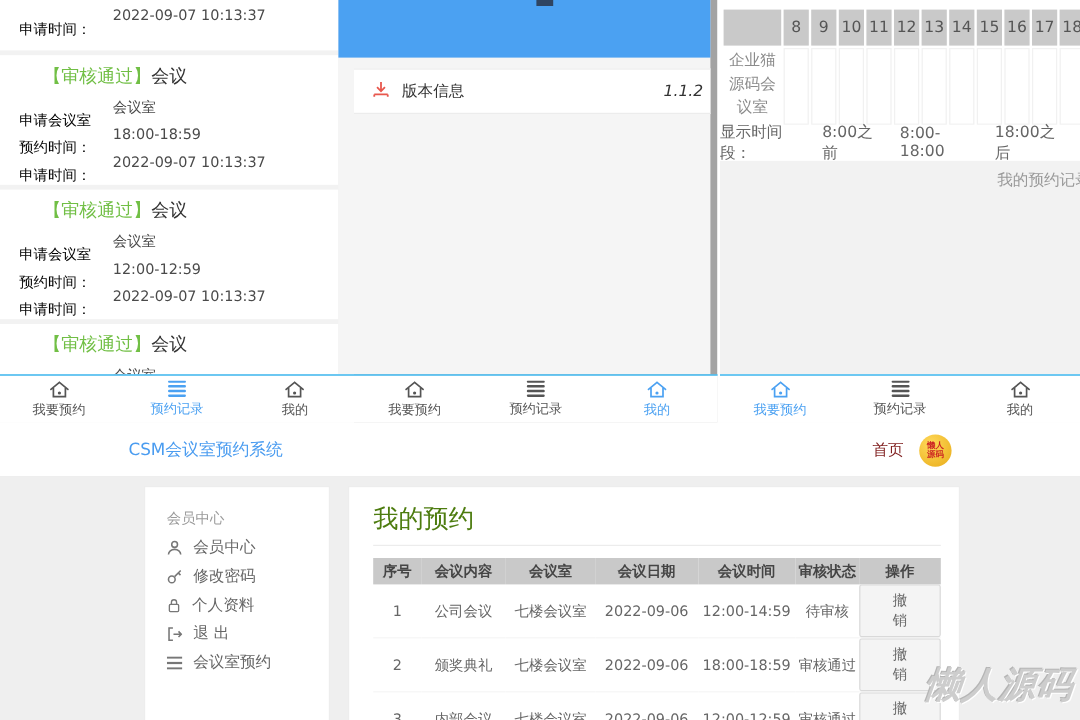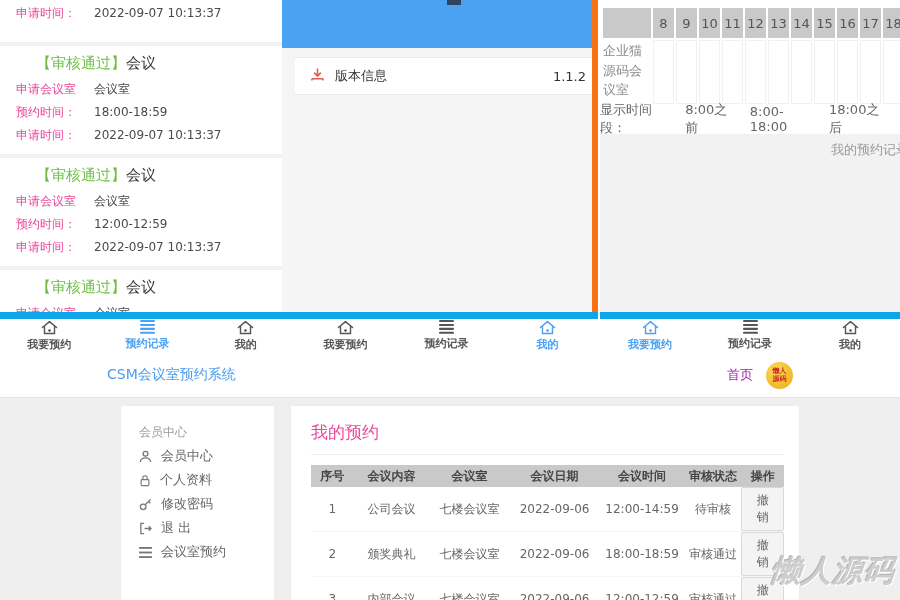--- a/index.html
+++ b/index.html
@@ -4,95 +4,95 @@
 <style>
   * { margin:0; padding:0; box-sizing:border-box; }
   html,body { width:900px; height:600px; }
   body { font-family:"DejaVu Sans","Liberation Sans",sans-serif; background:#fff; }
   #stage { position:relative; width:900px; height:600px; overflow:hidden; background:#fff; }
 
   
   .screens { display:flex; height:352px; border-bottom:1px solid #ececec; }
   .phone { position:relative; height:352px; }
   .phone-left { width:295px; background:#f5f5f5; }
-  .phone-mid { width:303px; background:#f97316;text-align:right; }
+  .phone-mid { width:303px; background:#a3a3a3;text-align:right; }
   .phone-right { width:302px; background:#fff; border-left:2px solid #fff; }
 
   
   .records-area { height:312px; width:282px; background:#f2f2f2; display:flex; flex-direction:column; overflow:hidden; }
   .rec-card { background:#fff; padding:6px 16px 11px 16px; margin-bottom:4px; }
   .rec-card.partial { padding:5px 16px 21px 16px; }
   .rec-card.last { flex:1; margin-bottom:0; }
   .rec-title { font-size:15px; height:22px; line-height:22px; }
   .rec-status { color:#71bf45;margin-left:20px; }
   .rec-suffix { color:#333; }
   .rec-row { display:flex; margin-top:7px; font-size:12px; height:16px; line-height:16px; }
-  .rec-label { width:78px; color:#ec4899; flex:none; }
+  .rec-label { width:78px; color:#000000; flex:none;margin-top:11px; }
   .rec-val { color:#4a4a4a; }
 
   
   .mid-body { height:312px; margin-right:6px; background:#f5f5f5; position:relative; padding-top:57px; }
   .mid-header { position:absolute; left:-13px; right:0; top:0; height:48px; background:#4ba1f2; z-index:2; }
   .mid-mark { position:absolute; left:165px; top:0; width:14px; height:5px; background:rgba(40,45,60,.8); }
   .version-row { height:38px; background:#fff; border-top:1px solid #ececec; border-bottom:1px solid #ececec;
                  display:flex; align-items:center; padding:0 6px 0 15px; }
   .version-label { margin-left:10px; font-size:13px; color:#333; }
   .version-spacer { flex:1; }
-  .version-value { font-size:13px; color:#333; }
+  .version-value { font-size:13px; color:#333;font-style:italic; }
   .logout-btn { margin-top:38px; margin-left:22px; width:270px; height:37px; background:#4ba1f2; border:1px solid #3d93e4;
                 border-radius:2px; color:#fff; font-size:15px; letter-spacing:2px; display:flex; align-items:center; justify-content:center; cursor:pointer; }
 
   
   .book-body { height:312px; background:#fff; display:flex; flex-direction:column; overflow:hidden; }
   .book-grid { padding:8px 0 0 3px; }
   .hrow, .brow { display:flex; }
   .hcell { flex:none; width:21px; height:30px; margin-right:2px; background:#c9c9c9; color:#555; font-size:13px;
            display:flex; align-items:center; justify-content:center; }
   .hcell.label { width:48px; }
   .brow { margin-top:2px; }
-  .bcell { flex:none; width:21px; height:64px; margin-right:2px; background:#fff; border:1px solid #f1f1f1; }
+  .bcell { flex:none; width:21px; height:64px; margin-right:2px; background:#fff; border:1px solid #f1f1f1;text-align:center; }
   .bcell.label { width:48px; border:none; color:#8b8b8b; font-size:13px; line-height:1.5; padding-top:1px; }
   .legend-row { height:30px; display:flex; align-items:center; justify-content:flex-end; gap:15px;
                 padding-right:14px; font-size:13px; color:#666; background:#fff; }
   .book-gray { flex:1; background:#f2f2f2; padding-top:7px; }
   .records-link { text-align:right; margin-right:-9px; color:#999; font-size:13px; white-space:nowrap; cursor:pointer; }
 
   
-  .tabbar { position:absolute; left:0; right:0; bottom:0; height:40px; background:#fff; border-top:7px solid #0ea5e9; display:flex; z-index:3;font-weight:bold; }
+  .tabbar { position:absolute; left:0; right:0; bottom:0; height:40px; background:#fff; border-top:1px solid #0ea5e9; display:flex; z-index:3; }
   .tab { flex:1; display:flex; flex-direction:column; align-items:center; justify-content:center; gap:2px;
          color:#555; font-size:11px; cursor:pointer; }
   .tab.active { color:#4ba1f2; }
   .tab svg { display:block; }
 
   
   .site-header { position:relative; height:46px; background:#fff; border-bottom:1px solid #e3e3e3;padding-left:23px; }
   .site-logo { position:absolute; left:107px; top:14px; font-size:14px; color:#4a9cf0; cursor:pointer; }
   .header-right { position:absolute; right:107px; top:0; height:46px; display:flex; align-items:center; gap:13px; }
-  .nav-home { font-size:13px; color:#a21caf; cursor:pointer; }
+  .nav-home { font-size:13px; color:#7f1d1d; cursor:pointer; }
   .avatar { width:27px; height:27px; border-radius:50%; cursor:pointer;
             background:radial-gradient(circle at 35% 30%, #ffd95a, #e8ab18);
             display:flex; align-items:center; justify-content:center; }
   .avatar-inner { width:16px; font-size:7px; line-height:1.15; color:#c22; font-weight:bold; text-align:center; word-break:break-all; }
 
   
   .page-bottom { position:relative; height:202px; background:#efefef; }
   .card { position:absolute; top:7px; background:#fff; border:1px solid #ededed; }
   .sidebar-card { left:120px; width:155px; height:220px; padding:18px 0 0 18px; }
   .side-sec-title { color:#9b9b9b; font-size:12px; height:16px; line-height:16px; margin-top:14px; }
   .side-sec-title:first-child { margin-top:0; }
   .side-item { display:flex; align-items:center; gap:9px; color:#666; font-size:13px; height:16px; margin-top:8px; cursor:pointer; }
   .side-item svg { flex:none; }
 
   .main-card { left:290px; width:510px; height:220px; padding:14px 15px 0 20px; }
-  .main-title { font-size:17px; color:#ec4899; height:24px; line-height:24px; }
+  .main-title { font-size:21px; color:#4d7c0f; height:24px; line-height:24px; }
   .main-divider { border-bottom:1px solid #ececec; margin-top:10px; }
   table.res-table { width:100%; border-collapse:collapse; margin-top:10px; }
   .res-table th { background:#c9c9c9; color:#454545; font-size:12px; font-weight:bold; height:22px; text-align:center; }
   .res-table td { height:30px; text-align:center; font-size:12px; color:#666; border-bottom:1px solid #f6f6f6; }
-  .revoke-btn { display:inline-block; padding:4px 11px; background:#f4f4f4; border:1px solid #d9d9d9;
+  .revoke-btn { display:inline-block; padding:4px 27px; background:#f4f4f4; border:1px solid #d9d9d9;
                 border-radius:2px; color:#666; font-size:12px; cursor:pointer; }
 
   .watermark { position:absolute; right:5px; bottom:8px; z-index:5; font-size:30px; font-weight:bold; font-style:italic;
                letter-spacing:1px; color:#cdcdcd; text-shadow:1px 1px 0 #fff, -1px -1px 0 #b5b5b5; transform:skewX(-6deg); }
 </style>
 </head>
 <body>
 
 <div id="stage">
 
@@ -320,35 +320,35 @@
           <span class="icon" style="color: rgb(119, 119, 119); display: inline-flex;">
             <svg viewBox="0 0 14 14" width="13" height="13">
               <circle cx="7" cy="4" r="2.6" fill="none" stroke="currentColor" stroke-width="1.4"></circle>
               <path d="M1.5 13 a5.5 4.6 0 0 1 11 0" fill="none" stroke="currentColor" stroke-width="1.4"></path>
             </svg>
           </span>
           <span class="side-item-label">会员中心</span>
         </div>
         <div class="side-item">
           <span class="icon" style="color: rgb(119, 119, 119); display: inline-flex;">
+            <svg viewBox="0 0 14 14" width="13" height="13">
+              <circle cx="4.5" cy="9.5" r="3" fill="none" stroke="currentColor" stroke-width="1.4"></circle>
+              <path d="M7 7 L12.5 1.5 M10.3 3.7 L12.3 5.7" stroke="currentColor" stroke-width="1.4" fill="none"></path>
+            </svg>
+          </span>
+          <span class="side-item-label">修改密码</span>
+        </div>
+        <div class="side-item">
+          <span class="icon" style="color: rgb(119, 119, 119); display: inline-flex;">
             <svg viewBox="0 0 14 14" width="12" height="13">
               <rect x="2.5" y="6" width="9" height="7" rx="1" fill="none" stroke="currentColor" stroke-width="1.3"></rect>
               <path d="M4.5 6 V4 a2.5 2.5 0 0 1 5 0 V6" fill="none" stroke="currentColor" stroke-width="1.3"></path>
             </svg>
           </span>
           <span class="side-item-label">个人资料</span>
-        </div>
-        <div class="side-item">
-          <span class="icon" style="color: rgb(119, 119, 119); display: inline-flex;">
-            <svg viewBox="0 0 14 14" width="13" height="13">
-              <circle cx="4.5" cy="9.5" r="3" fill="none" stroke="currentColor" stroke-width="1.4"></circle>
-              <path d="M7 7 L12.5 1.5 M10.3 3.7 L12.3 5.7" stroke="currentColor" stroke-width="1.4" fill="none"></path>
-            </svg>
-          </span>
-          <span class="side-item-label">修改密码</span>
         </div>
         <div class="side-item">
           <span class="icon" style="color: rgb(119, 119, 119); display: inline-flex;">
             <svg viewBox="0 0 14 14" width="13" height="13">
               <path d="M5.5 1.5 H2 V12.5 H5.5" fill="none" stroke="currentColor" stroke-width="1.4"></path>
               <path d="M6 7 H13 M10.5 4.5 L13 7 L10.5 9.5" stroke="currentColor" stroke-width="1.4" fill="none"></path>
             </svg>
           </span>
           <span class="side-item-label">退 出</span>
         </div>

